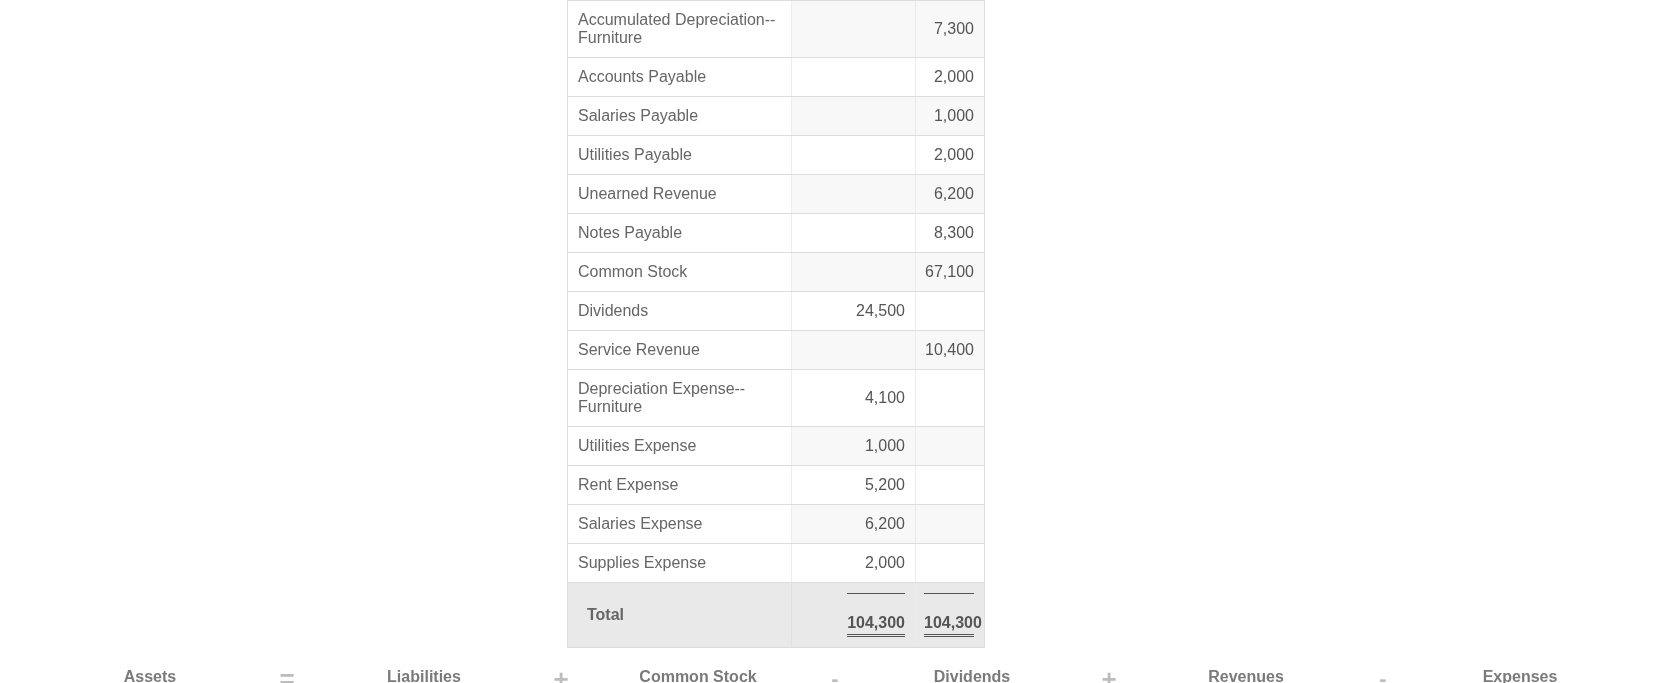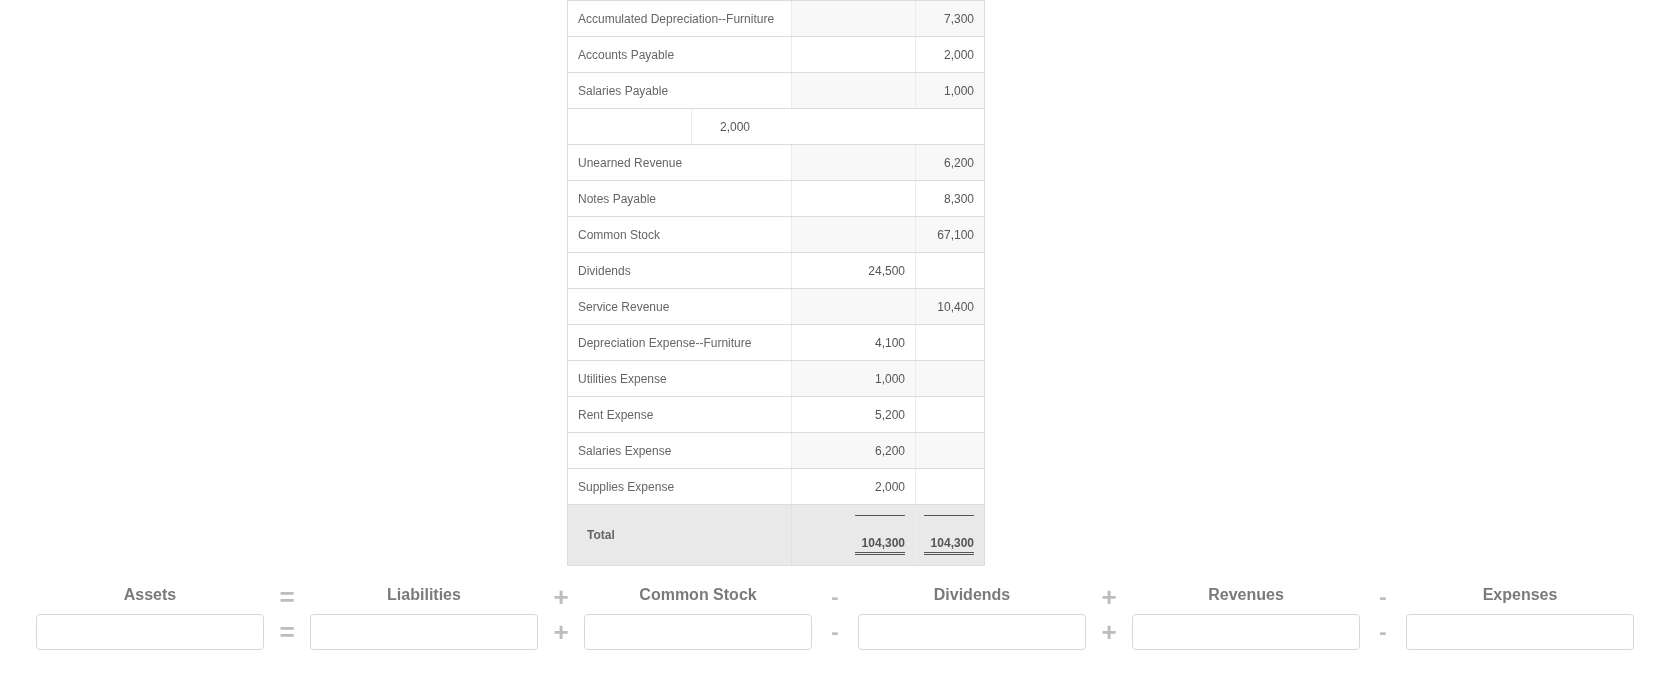--- a/index.html
+++ b/index.html
@@ -16,21 +16,21 @@
     margin-left: 567px;
     width: 418px;
     border: 1px solid #dcdcdc;
     border-top: none;
     box-sizing: border-box;
   }
   .tb-row {
     display: flex;
     align-items: stretch;
     border-top: 1px solid #dcdcdc;
-    font-size: 12px;
+    font-size: 16px;
     min-height: 36px;
     box-sizing: border-box;
   }
   .tb-cell {
     box-sizing: border-box;
     padding: 10px 10px;
     display: flex;
     align-items: center;
   }
   .tb-name   { width: 224px; border-right: 1px solid #ececec; color:#666; }
@@ -110,20 +110,21 @@
     <div class="tb-cell tb-name">Accounts Payable</div>
     <div class="tb-cell tb-debit nozebra"></div>
     <div class="tb-cell tb-credit nozebra">2,000</div>
   </div>
   <div class="tb-row">
     <div class="tb-cell tb-name">Salaries Payable</div>
     <div class="tb-cell tb-debit"></div>
     <div class="tb-cell tb-credit">1,000</div>
   </div>
   <div class="tb-row">
+    <div class="tb-cell tb-name">Utilities Payable</div>
     <div class="tb-cell tb-debit nozebra"></div>
     <div class="tb-cell tb-credit nozebra">2,000</div>
   </div>
   <div class="tb-row">
     <div class="tb-cell tb-name">Unearned Revenue</div>
     <div class="tb-cell tb-debit"></div>
     <div class="tb-cell tb-credit">6,200</div>
   </div>
   <div class="tb-row">
     <div class="tb-cell tb-name">Notes Payable</div>

